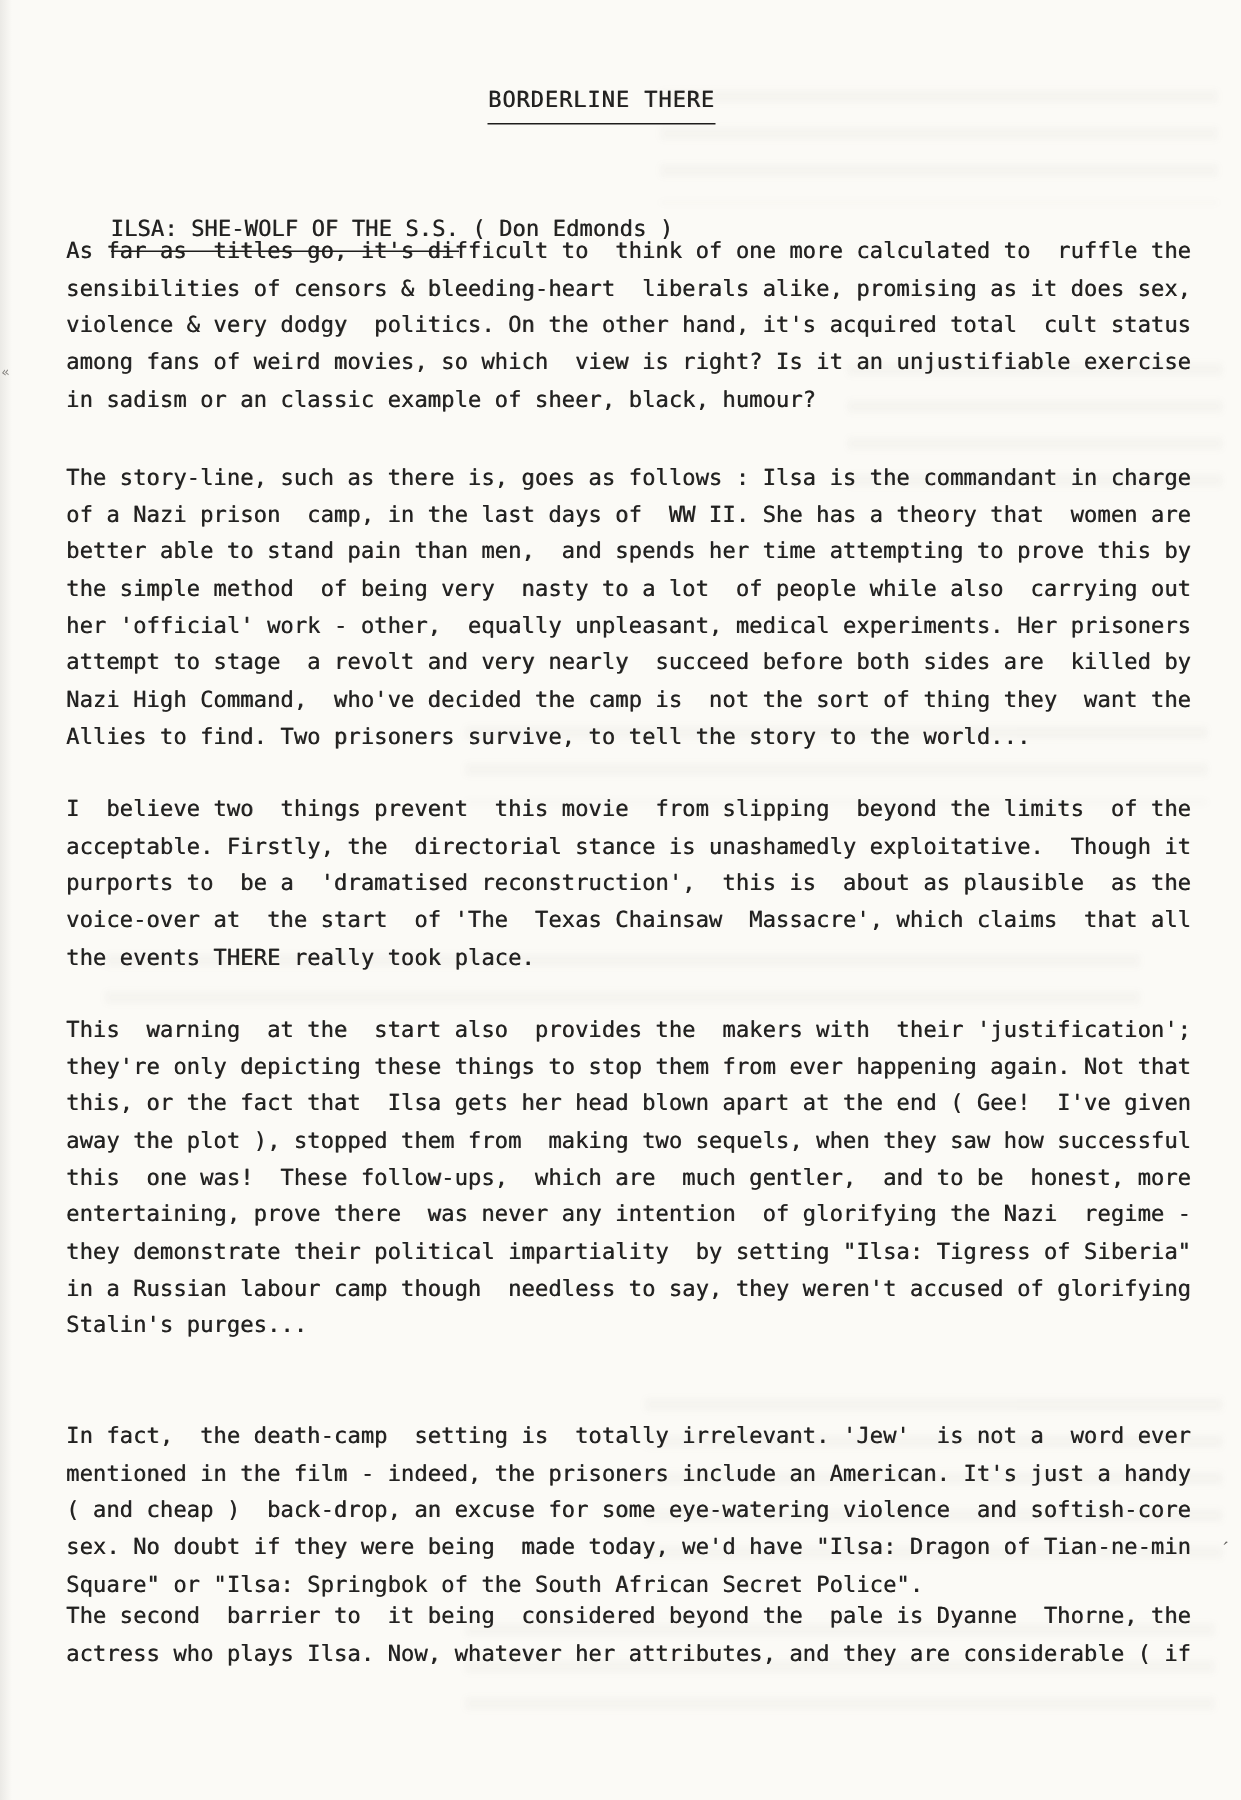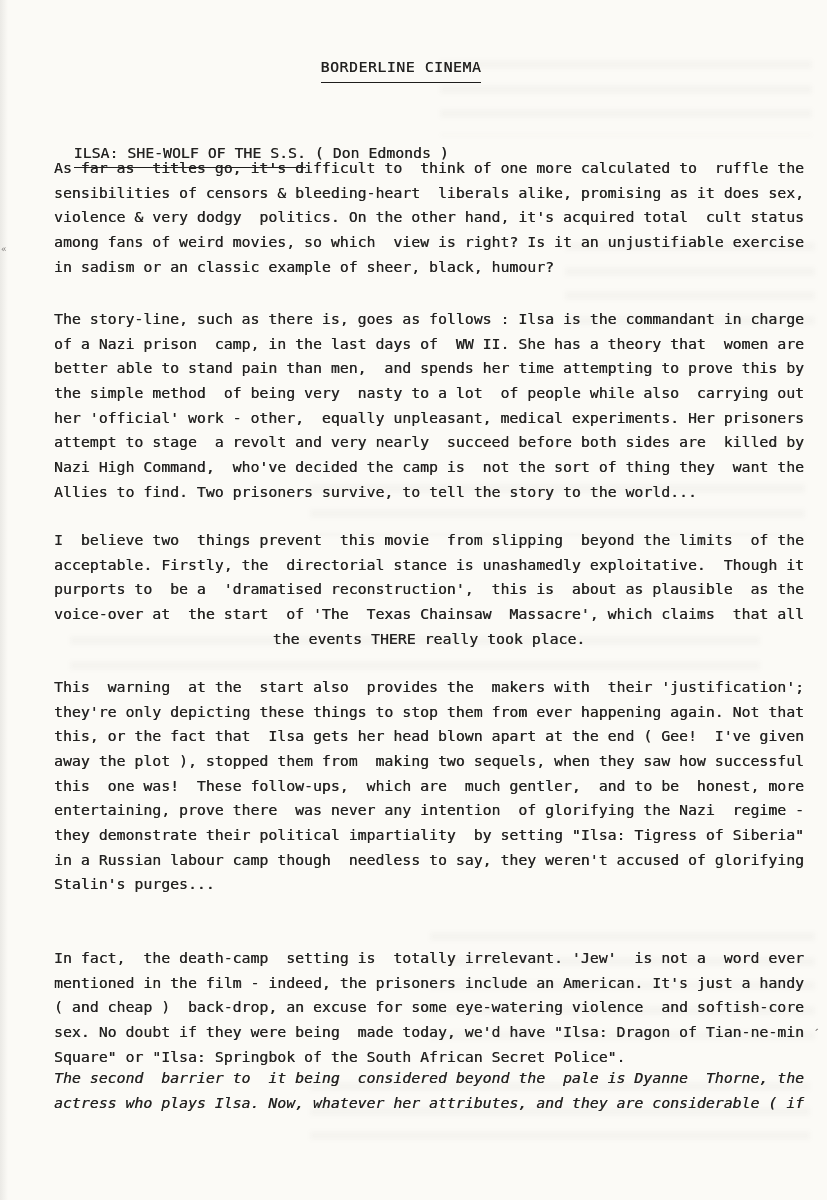--- a/index.html
+++ b/index.html
@@ -54,27 +54,27 @@
   .subtitle-row {
     position: absolute;
     top: 116px;
     left: 0;
   }
   .film-title {
     display: inline-block;
     border-bottom: 1.7px solid #1e1d1c;
     padding-bottom: 2px;
   }
-  .para { position: absolute; left: 16px; }
+  .para { position: absolute; left: 6px; }
   .para-1 { top: 156px; }
   .para-2 { top: 307px; }
-  .para-3 { top: 528px; text-align: center; }
+  .para-3 { top: 528px; }
   .para-4 { top: 675px; }
   .para-5 { top: 920px; margin-top: 26px; }
-  .para-6 { top: 1066px; font-style: italic; }
+  .para-6 { top: 1066px; }
 
   
   .ghost {
     position: absolute;
     pointer-events: none;
     background: repeating-linear-gradient(
       180deg,
       rgba(128,126,118,0.085) 0px, rgba(128,126,118,0.085) 9px,
       rgba(128,126,118,0) 9px, rgba(128,126,118,0) 24.65px
     );
@@ -109,21 +109,21 @@
 <div class="ghost ghost-4"></div>
 <div class="ghost ghost-5"></div>
 <div class="ghost ghost-6"></div>
 
 <div class="stray-mark mark-left-edge">«</div>
 <div class="stray-mark mark-right-low">′</div>
 
 <div class="content">
 
   <div class="title-row">
-    <span class="typed doc-title">BORDERLINE CINEMA</span>
+    <span class="typed doc-title">BORDERLINE THERE</span>
   </div>
 
   <div class="subtitle-row typed">
     <span class="film-title">ILSA: SHE-WOLF OF THE S.S.</span><span> ( Don Edmonds )</span>
   </div>
 
   <div class="para para-1 typed">As far as  titles go, it's difficult to  think of one more calculated to  ruffle the
 sensibilities of censors &amp; bleeding-heart  liberals alike, promising as it does sex,
 violence &amp; very dodgy  politics. On the other hand, it's acquired total  cult status
 among fans of weird movies, so which  view is right? Is it an unjustifiable exercise

